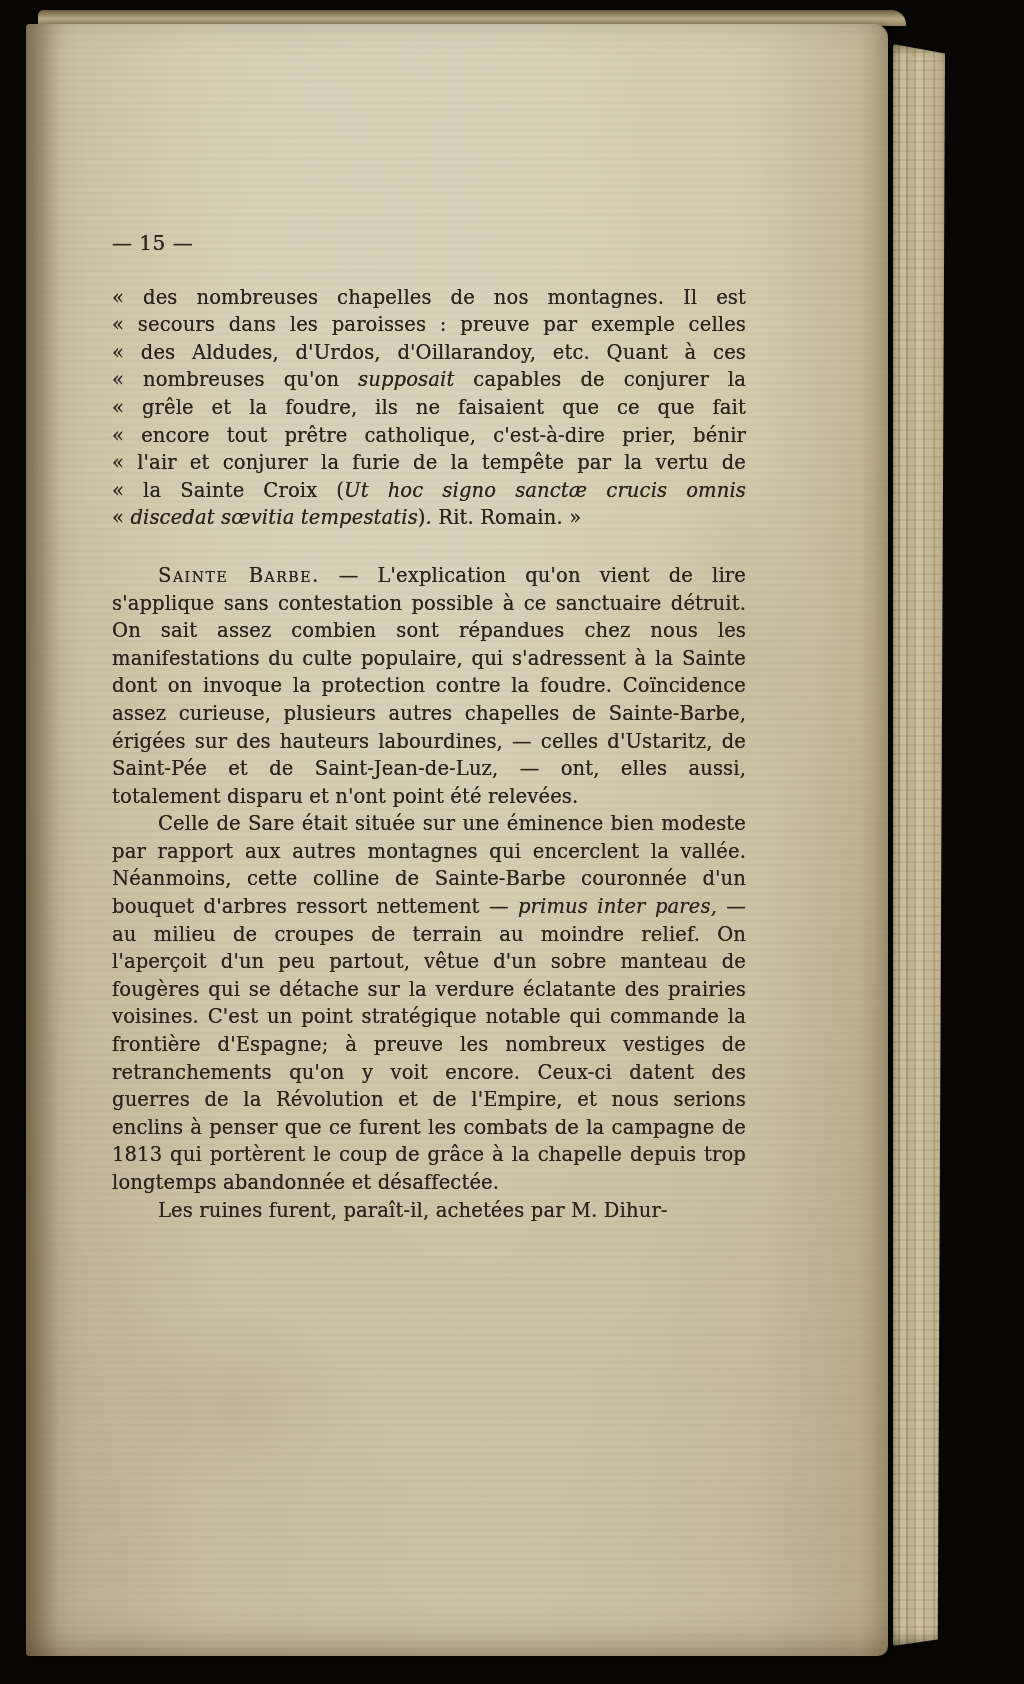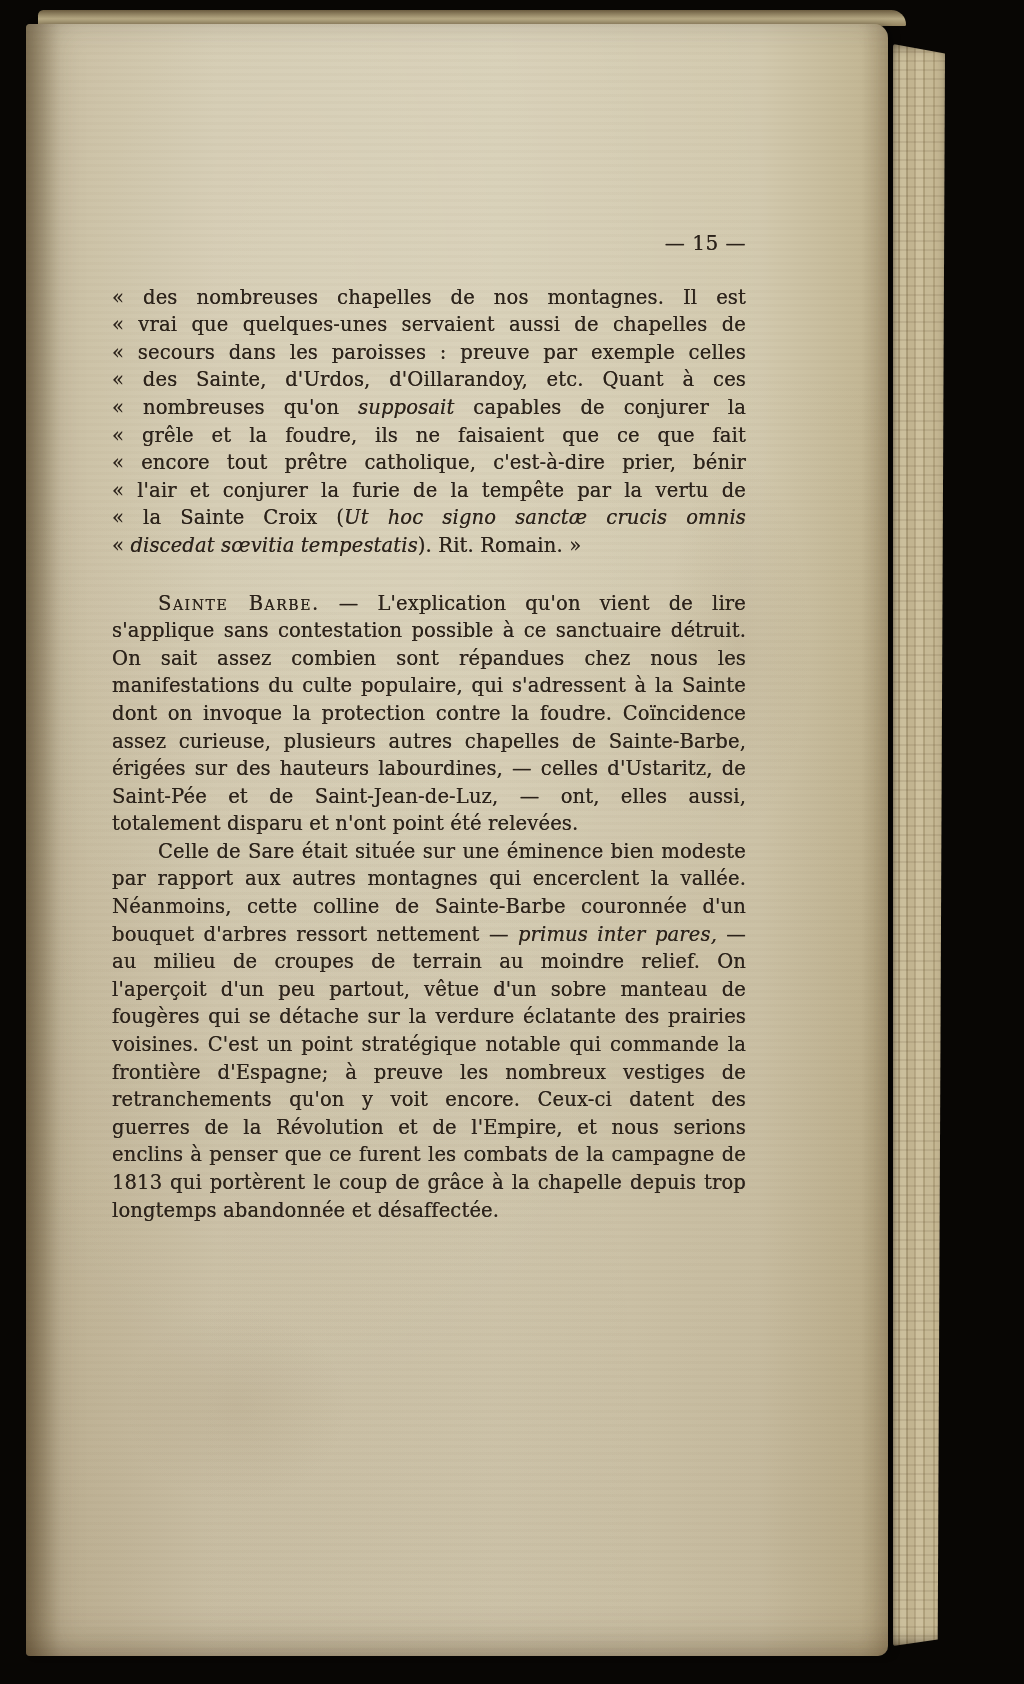--- a/index.html
+++ b/index.html
@@ -62,21 +62,21 @@
 
   
   .text-block{
     position:absolute;left:86px;top:206px;width:634px;
     color:#2b221a;
     font-size:19.5px;line-height:27.6px;
     letter-spacing:.15px;
     text-shadow:0 0 .5px rgba(43,34,26,.65), .3px .4px 0 rgba(43,34,26,.22);
   }
   .page-number{
-    text-align:right;
+    text-align:left;
     margin:0 0 26px 0;
     font-size:20px;
     letter-spacing:.5px;
   }
   .qline{text-align:justify;}
   .qline.just{text-align-last:justify;}
   #quote-block{margin-bottom:30px;}
   .para{margin:0;text-indent:46px;text-align:justify;}
   .it{font-style:italic;}
   .sc{font-variant:small-caps;letter-spacing:.08em;margin-top:16px;}
@@ -89,29 +89,29 @@
   <div class="edges"></div>
 
   <div class="page">
     <div class="stain1"></div>
     <div class="stain2"></div>
 
     <div class="text-block">
       <div class="page-number">— 15 —</div>
       <div id="quote-block">
           <div class="qline just"><span>« des nombreuses chapelles de nos montagnes. Il est</span></div>
-          <div class="qline just"><span>« vrai que quelques-unes servaient aussi de chapelles de</span></div>
           <div class="qline just"><span>« secours dans les paroisses : preuve par exemple celles</span></div>
-          <div class="qline just"><span>« des Sainte, d'Urdos, d'Oillarandoy, etc. Quant à ces</span></div>
+          <div class="qline just"><span>« des Aldudes, d'Urdos, d'Oillarandoy, etc. Quant à ces</span></div>
           <div class="qline just"><span>« nombreuses qu'on </span><span class="it">supposait</span><span> capables de conjurer la</span></div>
           <div class="qline just"><span>« grêle et la foudre, ils ne faisaient que ce que fait</span></div>
           <div class="qline just"><span>« encore tout prêtre catholique, c'est-à-dire prier, bénir</span></div>
           <div class="qline just"><span>« l'air et conjurer la furie de la tempête par la vertu de</span></div>
           <div class="qline just"><span>« la Sainte Croix (</span><span class="it">Ut hoc signo sanctæ crucis omnis</span></div>
           <div class="qline"><span>« </span><span class="it">discedat sœvitia tempestatis</span><span>). Rit. Romain. »</span></div>
         </div>
       <div id="body-text">
           <p class="para"><span class="sc">Sainte Barbe.</span><span> — L'explication qu'on vient de lire s'applique sans contestation possible à ce sanctuaire détruit. On sait assez combien sont répandues chez nous les manifestations du culte populaire, qui s'adressent à la Sainte dont on invoque la protection contre la foudre. Coïncidence assez curieuse, plusieurs autres chapelles de Sainte-Barbe, érigées sur des hauteurs labourdines, — celles d'Ustaritz, de Saint-Pée et de Saint-Jean-de-Luz, — ont, elles aussi, totalement disparu et n'ont point été relevées.</span></p>
           <p class="para"><span>Celle de Sare était située sur une éminence bien modeste par rapport aux autres montagnes qui encerclent la vallée. Néanmoins, cette colline de Sainte-Barbe couronnée d'un bouquet d'arbres ressort nettement — </span><span class="it">primus inter pares,</span><span> — au milieu de croupes de terrain au moindre relief. On l'aperçoit d'un peu partout, vêtue d'un sobre manteau de fougères qui se détache sur la verdure éclatante des prairies voisines. C'est un point stratégique notable qui commande la frontière d'Espagne; à preuve les nombreux vestiges de retranchements qu'on y voit encore. Ceux-ci datent des guerres de la Révolution et de l'Empire, et nous serions enclins à penser que ce furent les combats de la campagne de 1813 qui portèrent le coup de grâce à la chapelle depuis trop longtemps abandonnée et désaffectée.</span></p>
+          <p class="para"><span>Les ruines furent, paraît-il, achetées par M. Dihur-</span></p>
         </div>
     </div>
   </div>
 </div>
 
 </body></html>

